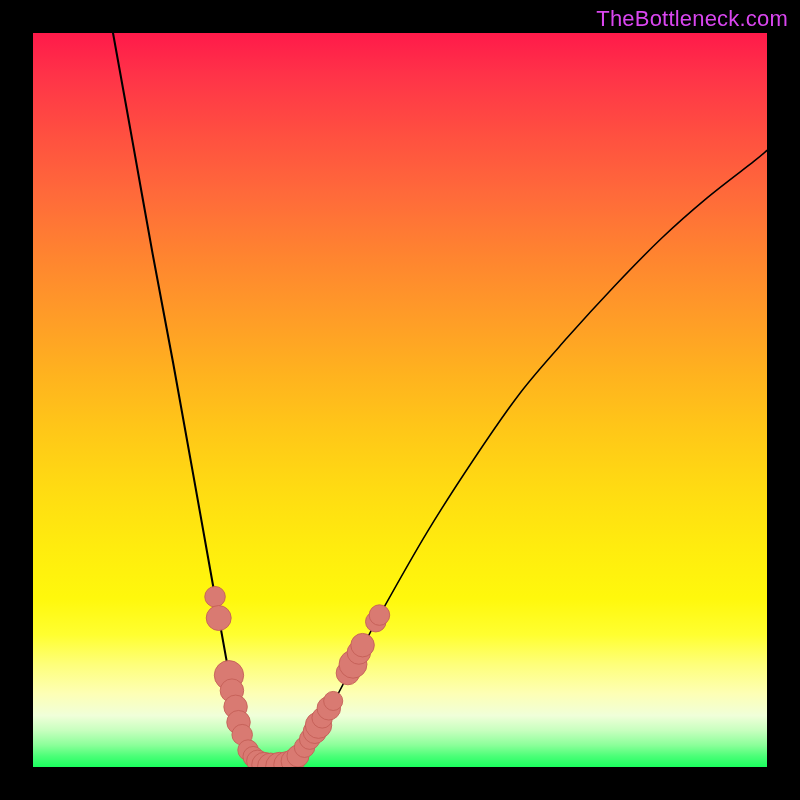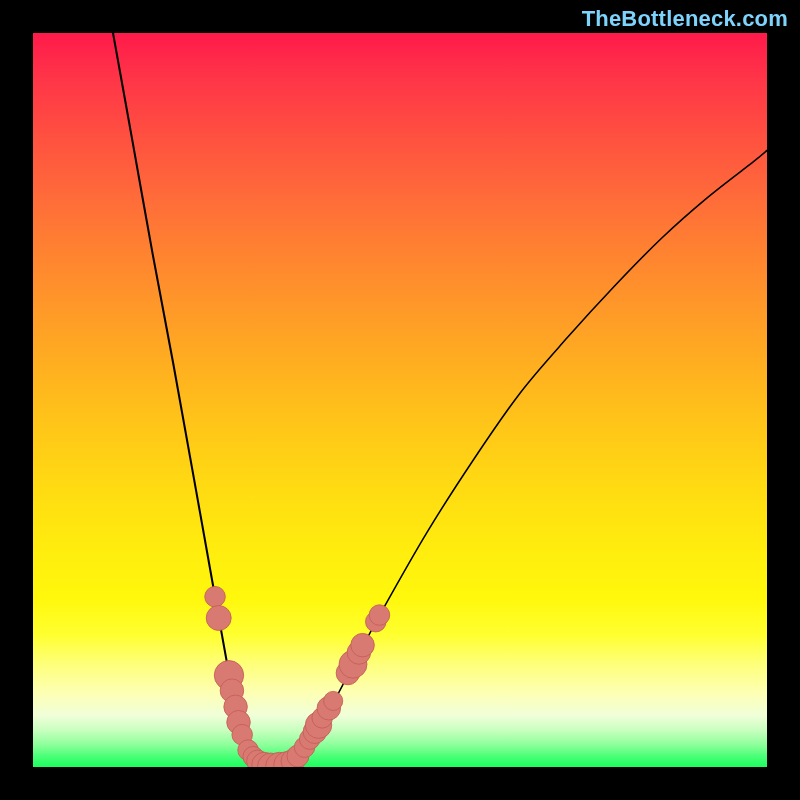--- a/index.html
+++ b/index.html
@@ -54,23 +54,23 @@
     );
   }
   .curve-layer {
     position: absolute;
     inset: 0;
   }
   .watermark {
     position: absolute;
     top: 6px;
     right: 12px;
-    color: #7dd3fc;
+    color: #d946ef;
     font-size: 22px;
-    font-weight: 700;
+    font-weight: 400;
     letter-spacing: 0.2px;
     pointer-events: none;
   }
 </style>
 </head>
 <body>
 
 <div class="frame">
   <div class="plot-area">
     <div class="gradient-bg"></div>

